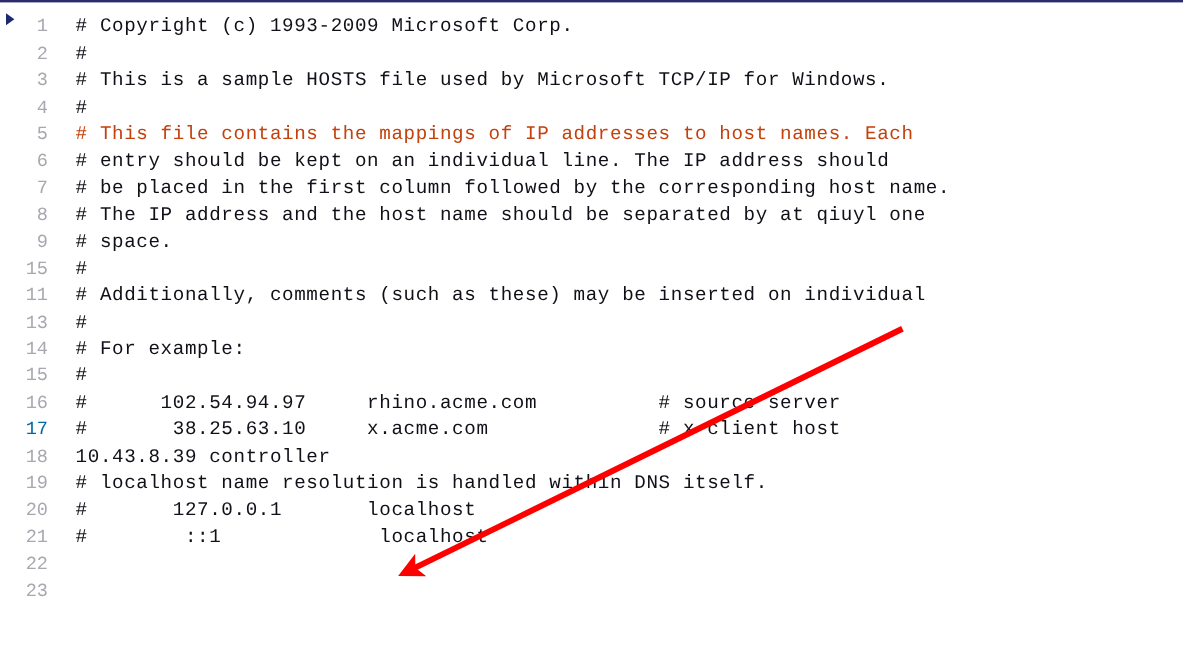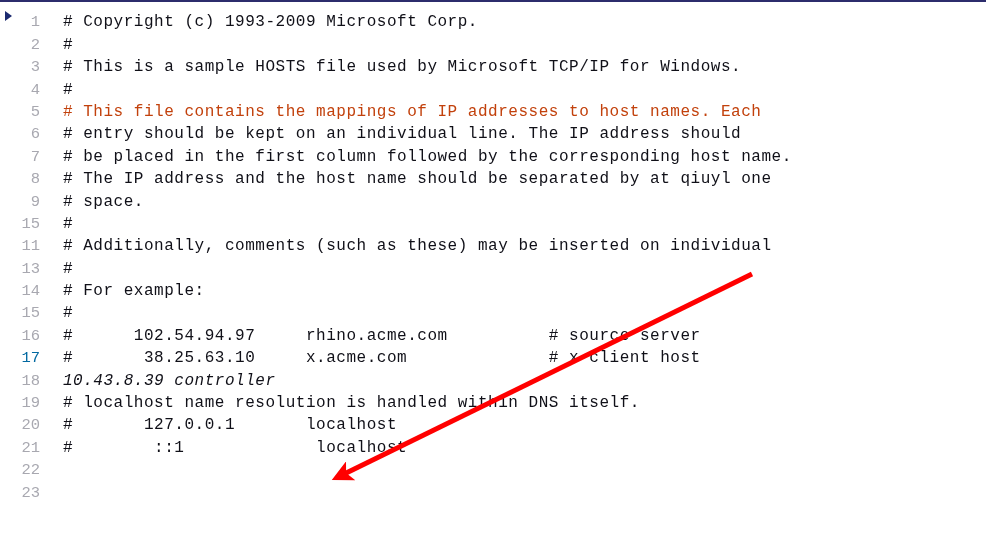--- a/index.html
+++ b/index.html
@@ -95,21 +95,21 @@
       <div class="code-line"><div class="marker-cell"></div><div class="gutter-num" style="color: rgb(168, 168, 176);">7</div><div class="line-text" style="color: rgb(16, 16, 24);"># be placed in the first column followed by the corresponding host name.</div></div>
       <div class="code-line"><div class="marker-cell"></div><div class="gutter-num" style="color: rgb(168, 168, 176);">8</div><div class="line-text" style="color: rgb(16, 16, 24);"># The IP address and the host name should be separated by at qiuyl one</div></div>
       <div class="code-line"><div class="marker-cell"></div><div class="gutter-num" style="color: rgb(168, 168, 176);">9</div><div class="line-text" style="color: rgb(16, 16, 24);"># space.</div></div>
       <div class="code-line"><div class="marker-cell"></div><div class="gutter-num" style="color: rgb(168, 168, 176);">15</div><div class="line-text" style="color: rgb(16, 16, 24);">#</div></div>
       <div class="code-line"><div class="marker-cell"></div><div class="gutter-num" style="color: rgb(168, 168, 176);">11</div><div class="line-text" style="color: rgb(16, 16, 24);"># Additionally, comments (such as these) may be inserted on individual</div></div>
       <div class="code-line"><div class="marker-cell"></div><div class="gutter-num" style="color: rgb(168, 168, 176);">13</div><div class="line-text" style="color: rgb(16, 16, 24);">#</div></div>
       <div class="code-line"><div class="marker-cell"></div><div class="gutter-num" style="color: rgb(168, 168, 176);">14</div><div class="line-text" style="color: rgb(16, 16, 24);"># For example:</div></div>
       <div class="code-line"><div class="marker-cell"></div><div class="gutter-num" style="color: rgb(168, 168, 176);">15</div><div class="line-text" style="color: rgb(16, 16, 24);">#</div></div>
       <div class="code-line"><div class="marker-cell"></div><div class="gutter-num" style="color: rgb(168, 168, 176);">16</div><div class="line-text" style="color: rgb(16, 16, 24);">#      102.54.94.97     rhino.acme.com          # source server</div></div>
       <div class="code-line"><div class="marker-cell"></div><div class="gutter-num" style="color: #0369a1;">17</div><div class="line-text" style="color: rgb(16, 16, 24);">#       38.25.63.10     x.acme.com              # x client host</div></div>
-      <div class="code-line"><div class="marker-cell"></div><div class="gutter-num" style="color: rgb(168, 168, 176);">18</div><div class="line-text" style="color: rgb(16, 16, 24); font-style: italic;">10.43.8.39 controller</div></div>
+      <div class="code-line"><div class="marker-cell"></div><div class="gutter-num" style="color: rgb(168, 168, 176);">18</div><div class="line-text" style="color: rgb(16, 16, 24);">10.43.8.39 controller</div></div>
       <div class="code-line"><div class="marker-cell"></div><div class="gutter-num" style="color: rgb(168, 168, 176);">19</div><div class="line-text" style="color: rgb(16, 16, 24);"># localhost name resolution is handled within DNS itself.</div></div>
       <div class="code-line"><div class="marker-cell"></div><div class="gutter-num" style="color: rgb(168, 168, 176);">20</div><div class="line-text" style="color: rgb(16, 16, 24);">#       127.0.0.1       localhost</div></div>
       <div class="code-line"><div class="marker-cell"></div><div class="gutter-num" style="color: rgb(168, 168, 176);">21</div><div class="line-text" style="color: rgb(16, 16, 24);">#        ::1             localhost</div></div>
       <div class="code-line"><div class="marker-cell"></div><div class="gutter-num" style="color: rgb(168, 168, 176);">22</div><div class="line-text" style="color: rgb(16, 16, 24);"></div></div>
       <div class="code-line"><div class="marker-cell"></div><div class="gutter-num" style="color: rgb(168, 168, 176);">23</div></div>
     </div>
 
   <svg id="annotation-layer" viewBox="0 0 986 547" width="986" height="547" xmlns="http://www.w3.org/2000/svg">
     <defs>
       <marker id="redhead" markerWidth="4.2" markerHeight="4.2" refX="1.1" refY="2.1" orient="auto" markerUnits="strokeWidth">

